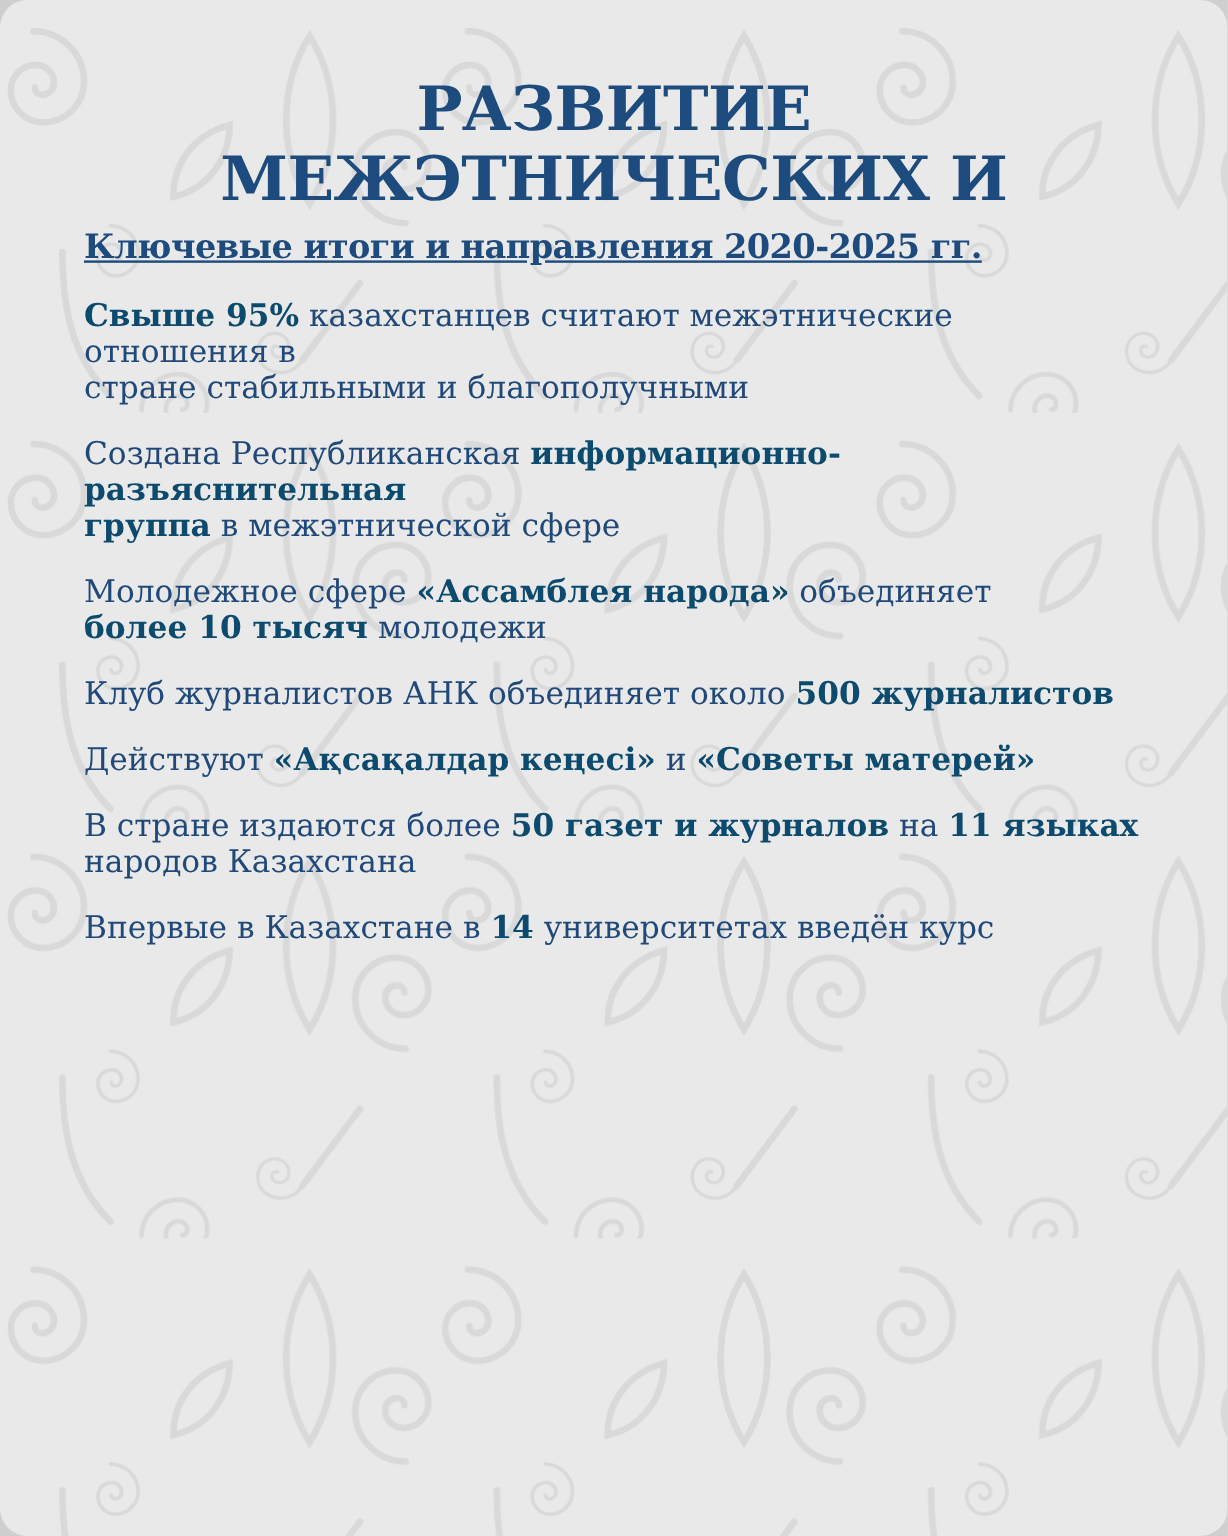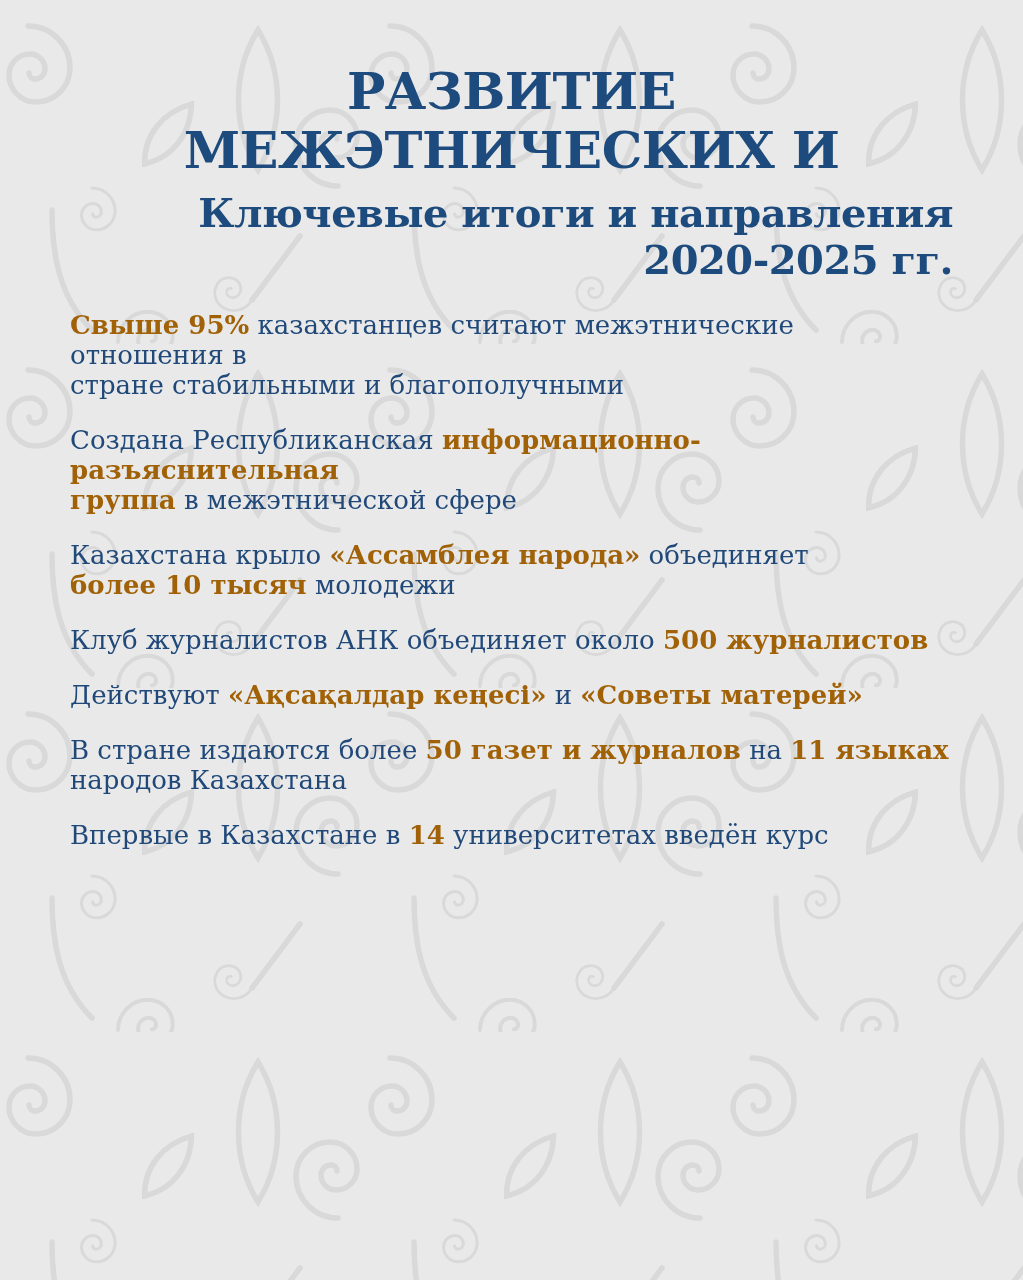--- a/index.html
+++ b/index.html
@@ -5,56 +5,58 @@
   * { margin:0; padding:0; box-sizing:border-box; }
   html,body { background:#cfcfcf; }
   .page {
     position:relative;
     width:1023px; height:1280px;
     margin:0 auto;
     background:#e9e9e9;
     overflow:hidden;
     font-family:"DejaVu Serif", serif;
     color:#1d4b7d;
+    border-radius:23px;
   }
   .pattern-layer {
     position:absolute; inset:0;
     width:100%; height:100%;
     pointer-events:none;
   }
   .content {
     position:relative;
     padding:62px 70px 0;
   }
   .title {
     text-align:center;
     font-size:51px;
     line-height:1.15;
     font-weight:bold;
     letter-spacing:-0.5px;
   }
   .subtitle {
-    text-align:right;
-    font-size:40px;
+    text-align:left;
+    font-size:28px;
     font-weight:bold;
     margin-top:10px;
     letter-spacing:-0.5px;
+    text-decoration:underline;
   }
   .facts {
     margin-top:27px;
     max-width:905px;
   }
   .fact {
     font-size:26px;
     line-height:30px;
     margin-bottom:25px;
     white-space:pre-wrap;
     color:#20497a;
   }
-  .fact .b { font-weight:bold; color:#a16207; }
+  .fact .b { font-weight:bold; color:#0c4a6e; }
 </style>
 </head>
 <body>
 
 <div class="page">
 
   <svg class="pattern-layer" xmlns="http://www.w3.org/2000/svg" width="1023" height="1280">
     <defs>
       <path id="spiral" d="M0,0 a42,42 0 0 1 42,42 a34,34 0 0 1 -34,34 a27,27 0 0 1 -27,-27 a21,21 0 0 1 21,-21 a15,15 0 0 1 15,15 a10,10 0 0 1 -10,10 a6,6 0 0 1 -6,-6"></path>
       <pattern id="orn" width="362" height="344" patternUnits="userSpaceOnUse">
@@ -80,21 +82,21 @@
       <span>РАЗВИТИЕ МЕЖЭТНИЧЕСКИХ И</span><br>
     </h1>
 
     <div class="subtitle">Ключевые итоги и направления 2020-2025 гг.</div>
 
     <div class="facts">
         <p class="fact"><span class="b">Свыше 95%</span><span> казахстанцев считают межэтнические отношения в
 стране стабильными и благополучными</span></p>
         <p class="fact"><span>Создана Республиканская </span><span class="b">информационно-разъяснительная
 группа</span><span> в межэтнической сфере</span></p>
-        <p class="fact"><span>Казахстана крыло </span><span class="b">«Ассамблея народа»</span><span> объединяет
+        <p class="fact"><span>Молодежное сфере </span><span class="b">«Ассамблея народа»</span><span> объединяет
 </span><span class="b">более 10 тысяч</span><span> молодежи</span></p>
         <p class="fact"><span>Клуб журналистов АНК объединяет около </span><span class="b">500 журналистов</span></p>
         <p class="fact"><span>Действуют </span><span class="b">«Ақсақалдар кеңесі»</span><span> и </span><span class="b">«Советы матерей»</span></p>
         <p class="fact"><span>В стране издаются более </span><span class="b">50 газет и журналов</span><span> на </span><span class="b">11 языках</span><span>
 народов Казахстана</span></p>
         <p class="fact"><span>Впервые в Казахстане в </span><span class="b">14</span><span> университетах введён курс
 </span></p>
       </div>
 
   </div>

